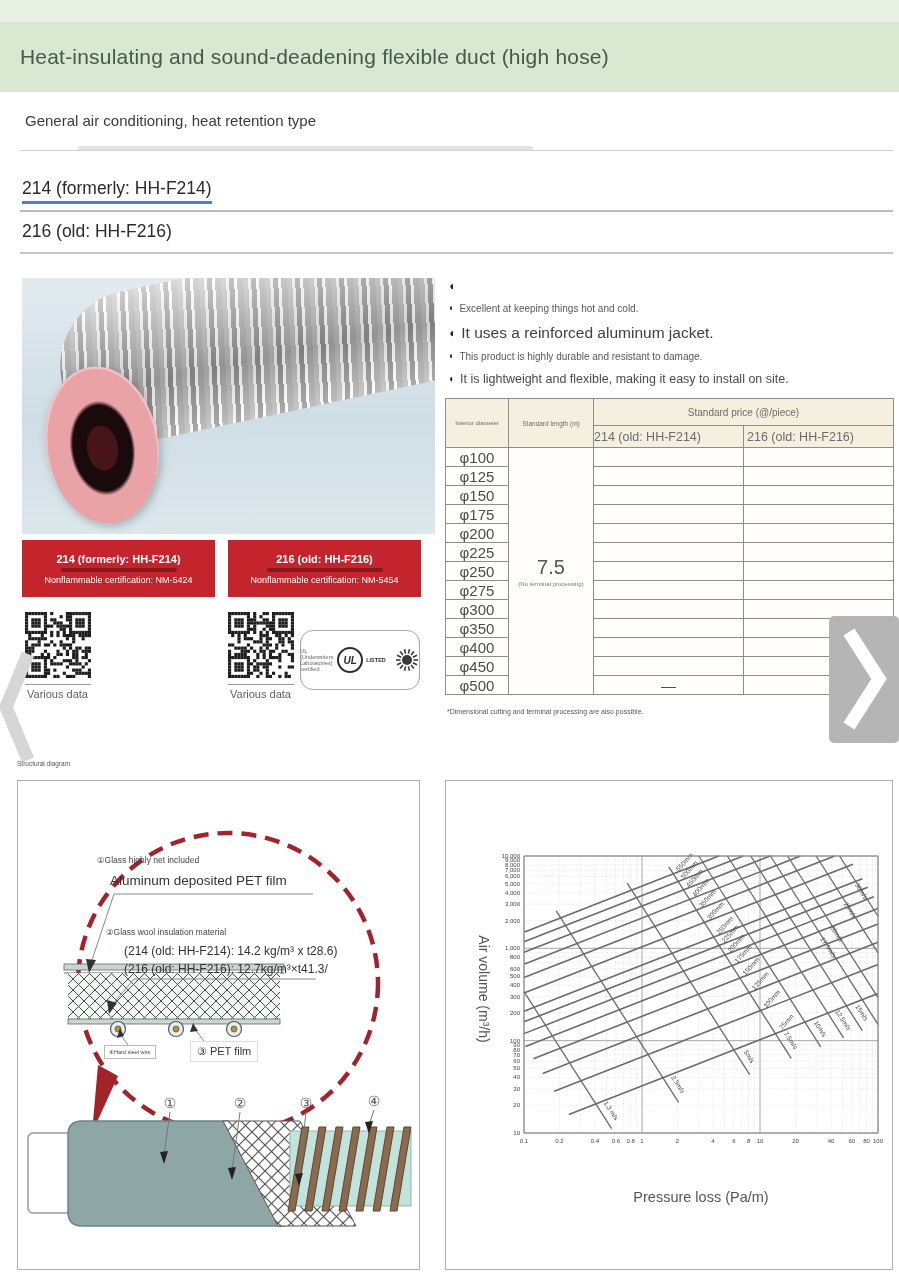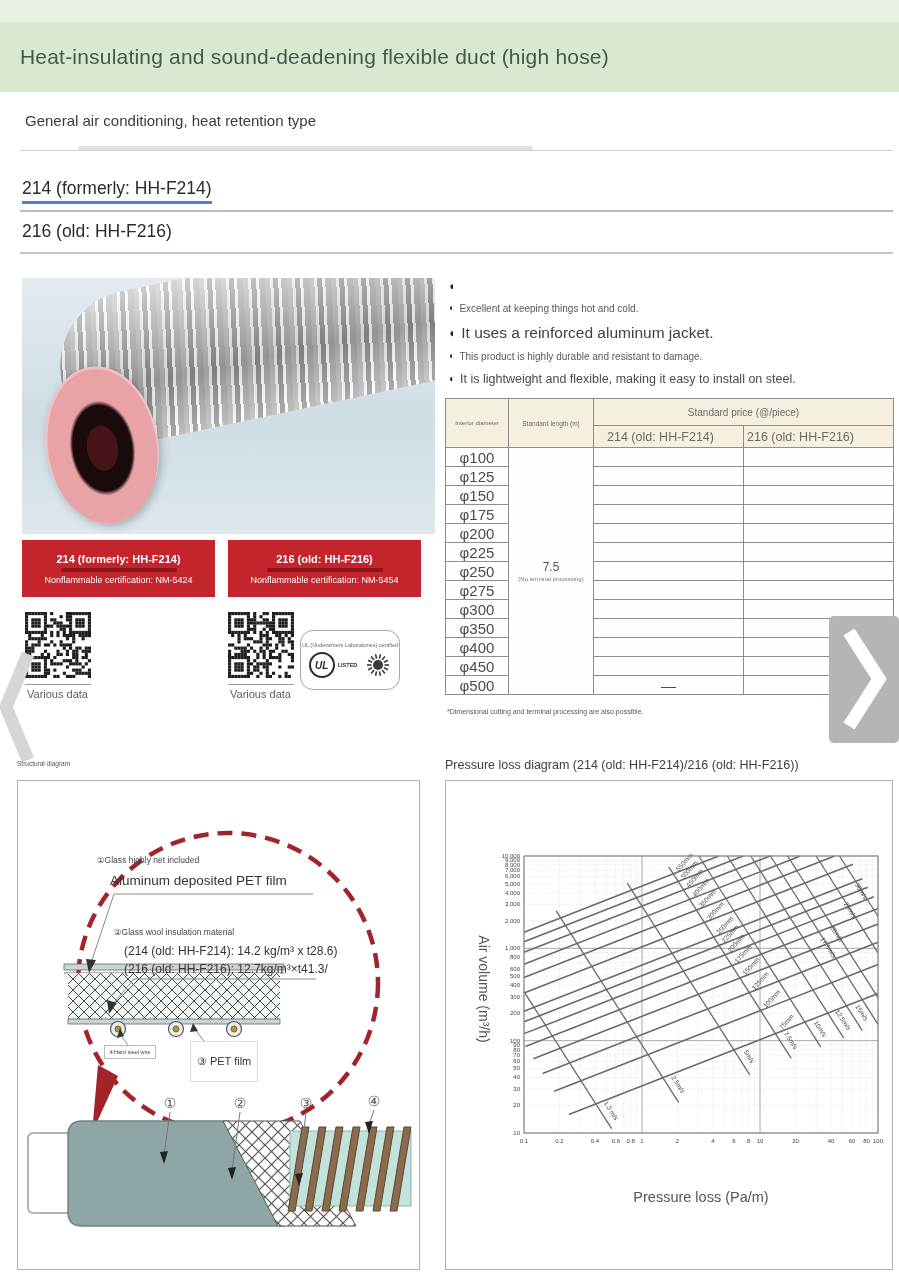--- a/index.html
+++ b/index.html
@@ -36,60 +36,60 @@
   .feat.sm .fb{font-size:9px}
   .feat.md{font-size:12.5px;margin-bottom:8px;color:#4a4a4a}
   .feat.md .fb{font-size:10px}
   
   .price-table{position:absolute;left:445px;top:398px;width:449px;border-collapse:collapse;table-layout:fixed;background:#fffefb}
   .price-table th,.price-table td{border:1px solid #8d8d8d}
   .price-table thead th{background:#f5efe0;font-weight:normal;color:#6b6b6b}
   .h-dia{width:63px;font-size:6px}
   .h-len{width:85px;font-size:6.5px}
   .h-price{height:27px;font-size:10px;color:#5c5c5c}
-  .h-214{width:129px;height:22px;font-size:12.5px;color:#474747;text-align:center;padding-right:16px}
+  .h-214{width:129px;height:22px;font-size:12.5px;color:#474747;text-align:left;padding-right:16px}
   .h-216{width:172px;font-size:12.5px;color:#474747;text-align:left;padding-left:3px;border-left:none !important}
   .price-table tbody td{height:19px;font-size:15px;color:#4c4c4c;text-align:center;padding:0}
   .c-len{vertical-align:middle;background:#fffefb}
-  .len-num{font-size:12px;color:#555;text-align:center}
+  .len-num{font-size:20px;color:#555;text-align:center}
   .len-note{font-size:6px;color:#777;text-align:center;margin-top:2px}
   .dash-cell{font-size:12px;color:#666}
   .tbl-note{left:447px;top:708px;font-size:7px;color:#555}
   
   .card{top:540px;width:193px;height:57px;background:#c4242b;color:#fff;display:flex;flex-direction:column;justify-content:center;align-items:center;gap:3px}
   .card .t{font-size:11px;font-weight:bold}
   .card .fineline{width:116px;height:4px;background:rgba(70,4,8,.45);border-radius:2px}
   .card .c{font-size:9px;font-weight:normal}
   
   .qr{top:612px;width:66px;height:66px}
   .qr-rule{top:684px;width:66px;height:1px;background:#9a9a9a}
   .qr-cap{top:688px;font-size:11px;color:#606060}
   
-  .ulbadge{left:300px;top:630px;width:100px;height:60px;border:1.5px solid #a8a8a8;border-radius:13px;background:#fff;
-    display:flex;flex-direction:column;align-items:center;justify-content:center;gap:4px}
+  .ulbadge{left:300px;top:630px;width:120px;height:60px;border:1.5px solid #a8a8a8;border-radius:13px;background:#fff;
+    display:flex;align-items:center;justify-content:center;gap:4px}
   .ulbadge .txt{font-size:5.5px;color:#666}
   .ulrow{display:flex;align-items:center;gap:8px}
   .ulmark{width:26px;height:26px;border:2px solid #2c2c2c;border-radius:50%;display:flex;align-items:center;justify-content:center;
     font-style:italic;font-weight:bold;font-size:10px;color:#2c2c2c}
   .ullisted{font-size:5.5px;font-weight:bold;color:#2c2c2c;margin-left:-5px}
   
   .next-btn{left:829px;top:616px;width:70px;height:127px;background:#b5b5b5;border-radius:5px;display:flex;align-items:center;justify-content:center;cursor:pointer}
   .prev-btn{left:-4px;top:648px;width:40px;height:118px;cursor:pointer}
   
   .struct-label{left:17px;top:760px;font-size:6.5px;color:#555}
   .struct-box{left:17px;top:780px;width:403px;height:490px;border:1.5px solid #b0b0b0;background:#fff}
   .press-title{left:445px;top:758px;width:448px;font-size:12.5px;color:#3d3d3d}
   .press-box{left:445px;top:780px;width:448px;height:490px;border:1.5px solid #b0b0b0;background:#fff}
   .slabel{position:absolute;color:#444}
   .s-glassfiber{left:79px;top:74px;font-size:8.5px}
   .s-alupet{left:92px;top:92px;font-size:13.5px;color:#333}
-  .s-glasswool{left:96px;top:146px;font-size:8.5px}
+  .s-glasswool{left:88px;top:146px;font-size:8.5px}
   .s-spec{left:106px;font-size:12px;color:#333}
   .s-wire{left:86px;top:264px;font-size:5.5px;border:1px solid #bbb;padding:3px 4px;background:#fff}
-  .s-pet{left:172px;top:260px;font-size:11px;border:1px solid #ddd;padding:13px 6px;background:#fff;color:#333}
+  .s-pet{left:172px;top:260px;font-size:11px;border:1px solid #ddd;padding:3px 6px;background:#fff;color:#333}
   .ylabel{position:absolute;left:-72px;top:200px;width:220px;text-align:center;font-size:14px;color:#555;transform:rotate(90deg)}
   .xlabel{position:absolute;left:78px;top:408px;width:354px;text-align:center;font-size:14.5px;color:#555}
 </style>
 </head>
 <body>
 
 <div id="page">
 
   <div class="abs top-strip"></div>
   <div class="abs band">
@@ -121,21 +121,21 @@
       <div class="feat lg">
         <span class="fb">◖</span>
         <span>It uses a reinforced aluminum jacket.</span>
       </div>
       <div class="feat sm">
         <span class="fb">◖</span>
         <span>This product is highly durable and resistant to damage.</span>
       </div>
       <div class="feat md">
         <span class="fb">◖</span>
-        <span>It is lightweight and flexible, making it easy to install on steel.</span>
+        <span>It is lightweight and flexible, making it easy to install on site.</span>
       </div>
     </div>
 
   <table class="price-table">
     <thead>
       <tr>
         <th class="h-dia" rowspan="2">Interior diameter</th>
         <th class="h-len" rowspan="2">Standard length (m)</th>
         <th class="h-price" colspan="2">Standard price (@/piece)</th>
       </tr>
@@ -818,21 +818,20 @@
     </svg>
     <div class="slabel s-glassfiber">①Glass highly net included</div>
     <div class="slabel s-alupet">Aluminum deposited PET film</div>
     <div class="slabel s-glasswool">②Glass wool insulation material</div>
     <div class="slabel s-spec" style="top:163px">(214 (old: HH-F214): 14.2 kg/m³ x t28.6)</div>
     <div class="slabel s-spec" style="top:181px">(216 (old: HH-F216): 12.7kg/m³×t41.3/</div>
     <div class="slabel s-wire">④Hard steel wire</div>
     <div class="slabel s-pet">③ PET film</div>
   </div>
 
-  <div class="abs press-title">Pressure loss diagram (214 (old: HH-F214)/216 (old: HH-F216))</div>
   <div class="abs press-box">
     <svg id="chart-svg" width="445" height="440" viewBox="0 0 445 440" style="position:absolute;left:0;top:0">
         <g>
           <line x1="78" y1="75" x2="78" y2="352" stroke="#9e9e9e" stroke-width="0.9" stroke-dasharray=""></line>
           <line x1="113.52153948834979" y1="75" x2="113.52153948834979" y2="352" stroke="#cccccc" stroke-width="0.55" stroke-dasharray="1 1.6"></line>
           <line x1="134.3003080569202" y1="75" x2="134.3003080569202" y2="352" stroke="#cccccc" stroke-width="0.55" stroke-dasharray="1 1.6"></line>
           <line x1="149.04307897669958" y1="75" x2="149.04307897669958" y2="352" stroke="#cccccc" stroke-width="0.55" stroke-dasharray="1 1.6"></line>
           <line x1="160.4784605116502" y1="75" x2="160.4784605116502" y2="352" stroke="#cccccc" stroke-width="0.55" stroke-dasharray="1 1.6"></line>
           <line x1="169.82184754526997" y1="75" x2="169.82184754526997" y2="352" stroke="#cccccc" stroke-width="0.55" stroke-dasharray="1 1.6"></line>
           <line x1="177.72156872168233" y1="75" x2="177.72156872168233" y2="352" stroke="#cccccc" stroke-width="0.55" stroke-dasharray="1 1.6"></line>

